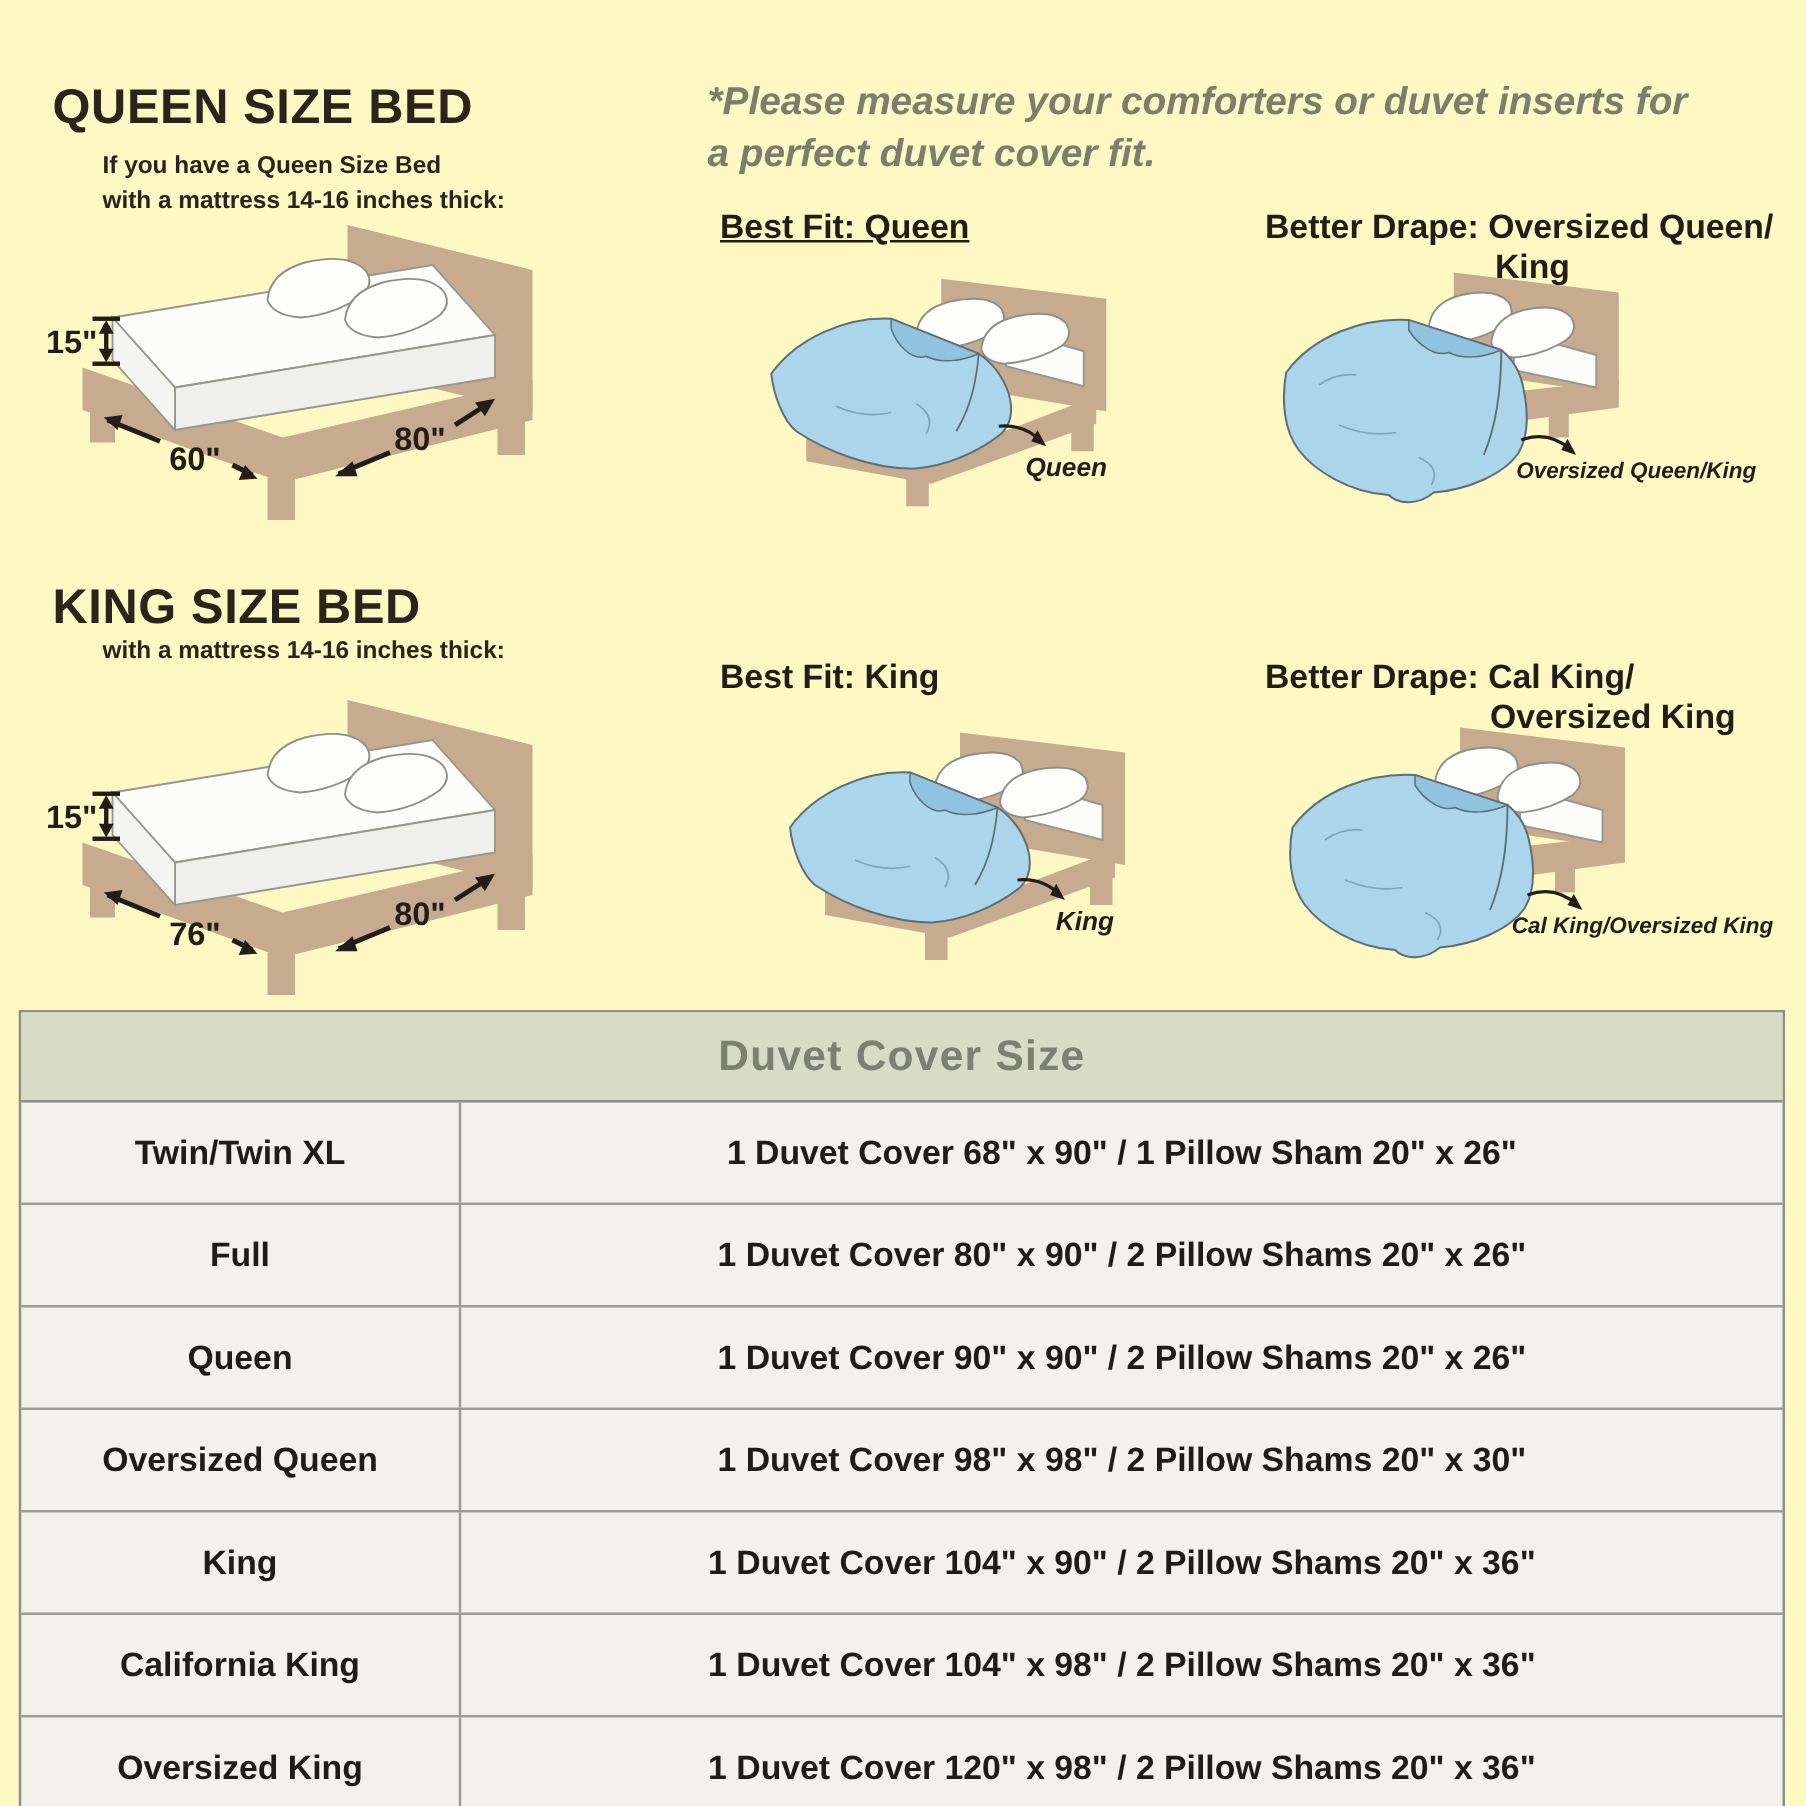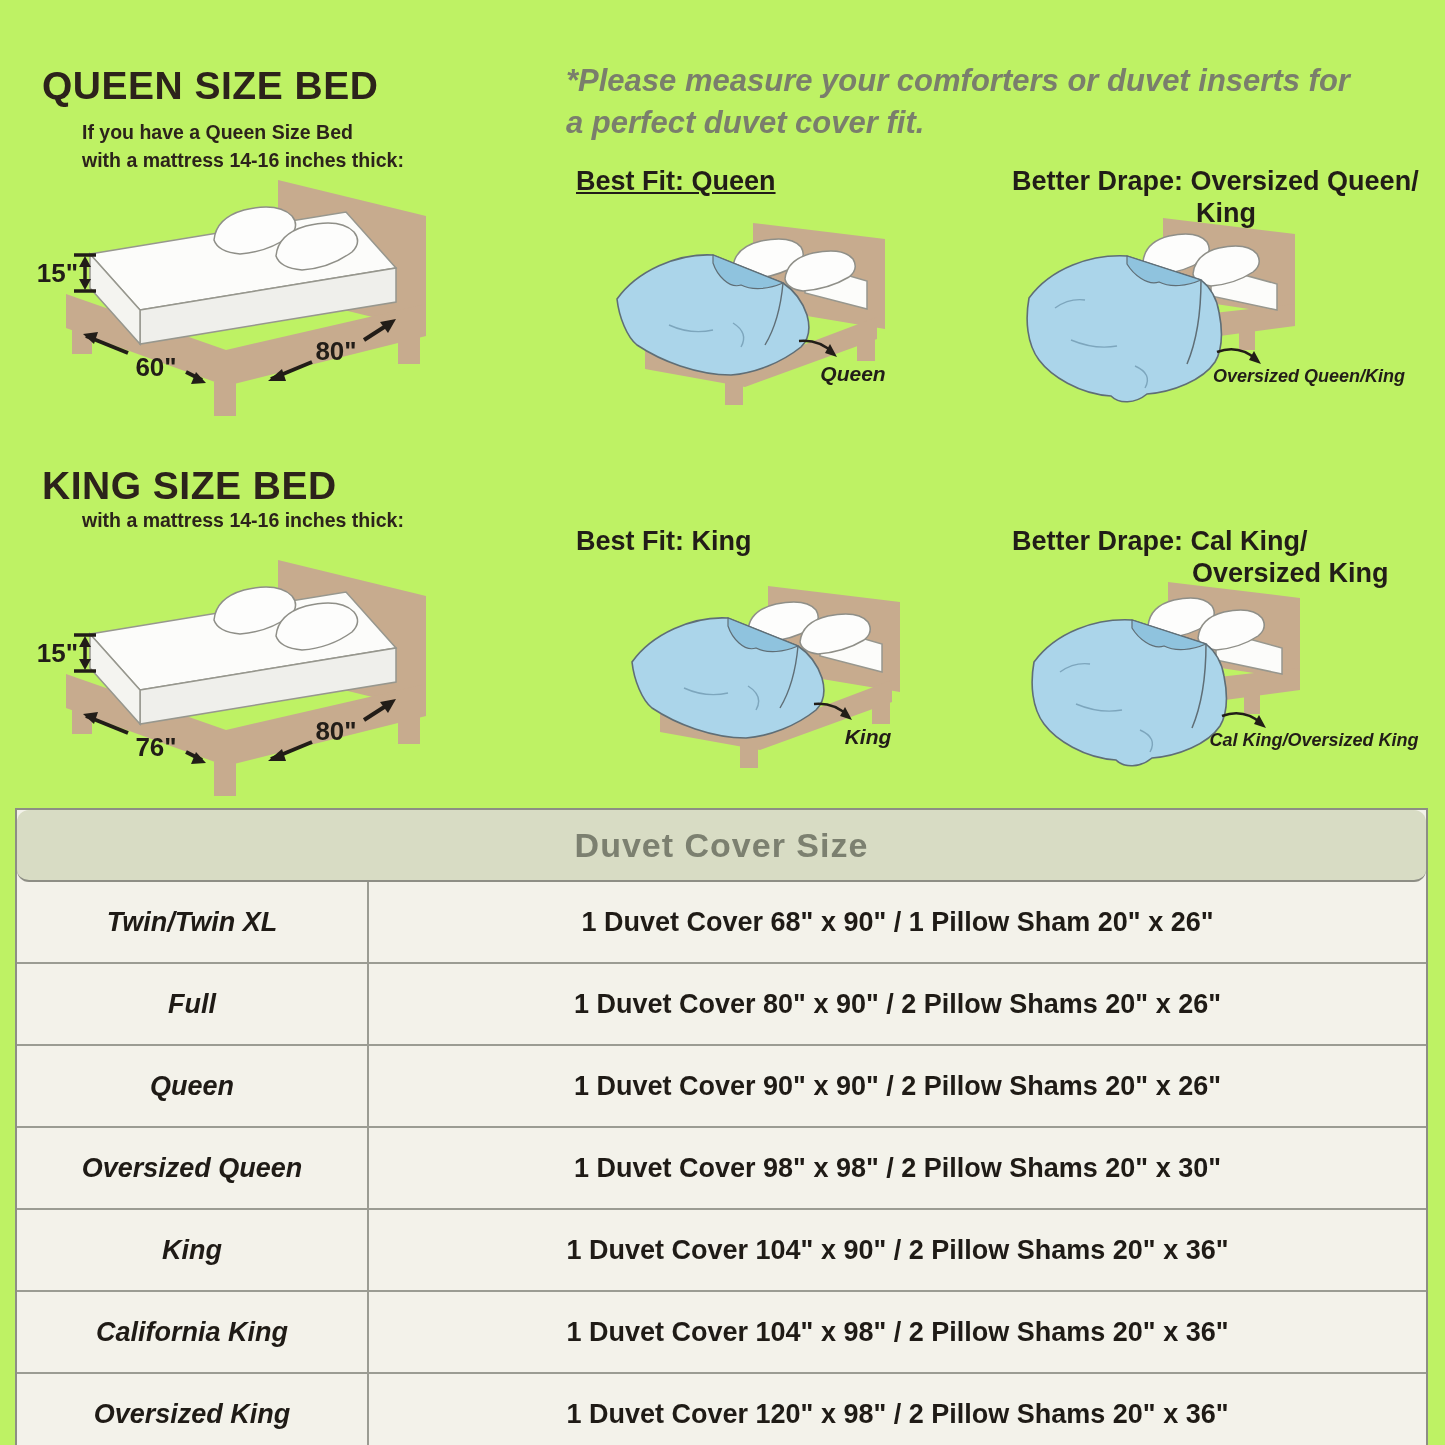--- a/index.html
+++ b/index.html
@@ -1,18 +1,18 @@
 <!DOCTYPE html>
 <html><head>
 <meta charset="utf-8">
 <style>
   html,body { margin:0; padding:0; background:#f3f2ea; }
   .page {
     position:relative; width:1445px; height:1445px;
-    background:#bef264; overflow:hidden;
+    background:#fef9c3; overflow:hidden;
     font-family:"Liberation Sans", sans-serif; color:#2c231b;
   }
   .abs { position:absolute; }
   .h-title { font-size:39px; font-weight:bold; letter-spacing:.5px; color:#2c231b; white-space:nowrap; }
   .h-sub { font-size:19.5px; font-weight:bold; color:#2c231b; line-height:1.45; white-space:nowrap;margin-left:40px; }
   .note {
     left:566px; top:60px; width:900px;
     font-size:31px; font-weight:bold; font-style:italic;
     color:#7a7e6c; line-height:1.35;
   }
@@ -22,27 +22,27 @@
   .bed-label { font-size:21px; font-weight:bold; font-style:italic; fill:#221d18; font-family:"Liberation Sans",sans-serif; }
   .bed-label-long { font-size:18px; }
 
   .size-table {
     position:absolute; left:15px; top:808px; width:1413px;
     border:2px solid #8d8e85; background:#f3f2ea; box-sizing:border-box;
   }
   .table-header {
     height:70px; background:#d8dcc4; border-bottom:2px solid #8d8e85;
     display:flex; align-items:center; justify-content:center;
-    font-size:34px; font-weight:bold; color:#7c8070; letter-spacing:1px;border-radius:12px;
+    font-size:34px; font-weight:bold; color:#7c8070; letter-spacing:1px;
   }
   .t-row { display:grid; grid-template-columns:352px 1fr; height:80px; border-top:2px solid #9b9c93; }
   .t-row.first { border-top:none; }
   .cell-size {
     display:flex; align-items:center; justify-content:center;
-    font-size:27px; font-weight:bold; font-style:italic; color:#1f1b16;
+    font-size:27px; font-weight:bold; color:#1f1b16;
     border-right:2px solid #9b9c93;
   }
   .cell-dim {
     display:flex; align-items:center; justify-content:center;
     font-size:27px; font-weight:bold; color:#1f1b16;
   }
 </style>
 </head>
 <body>
 

